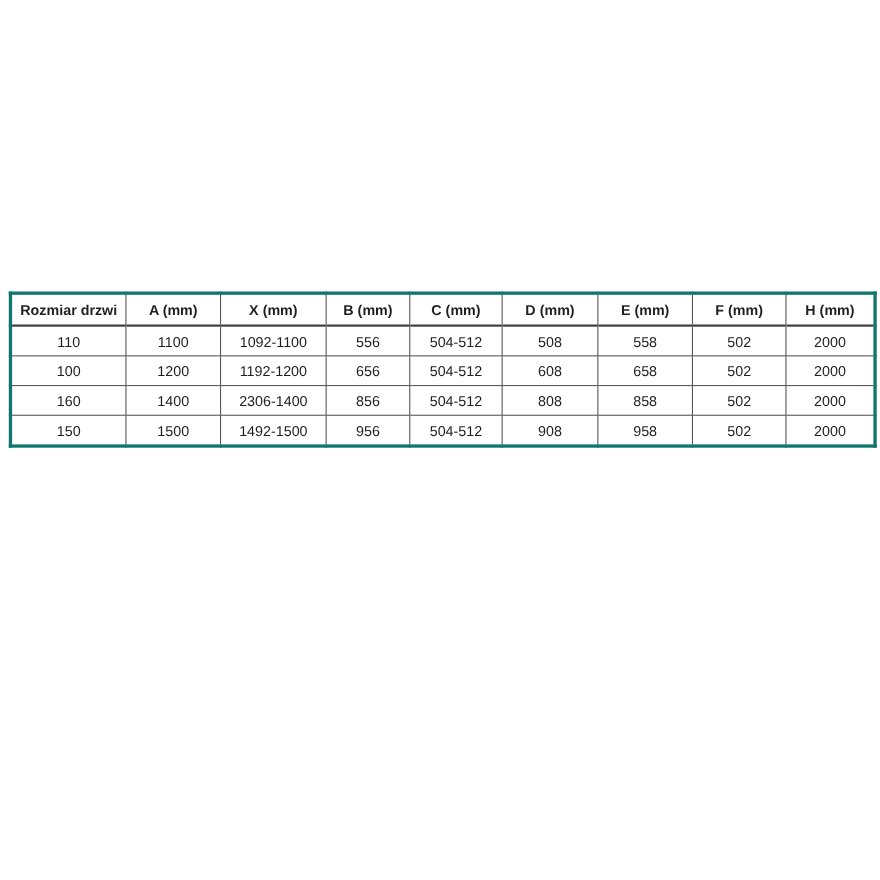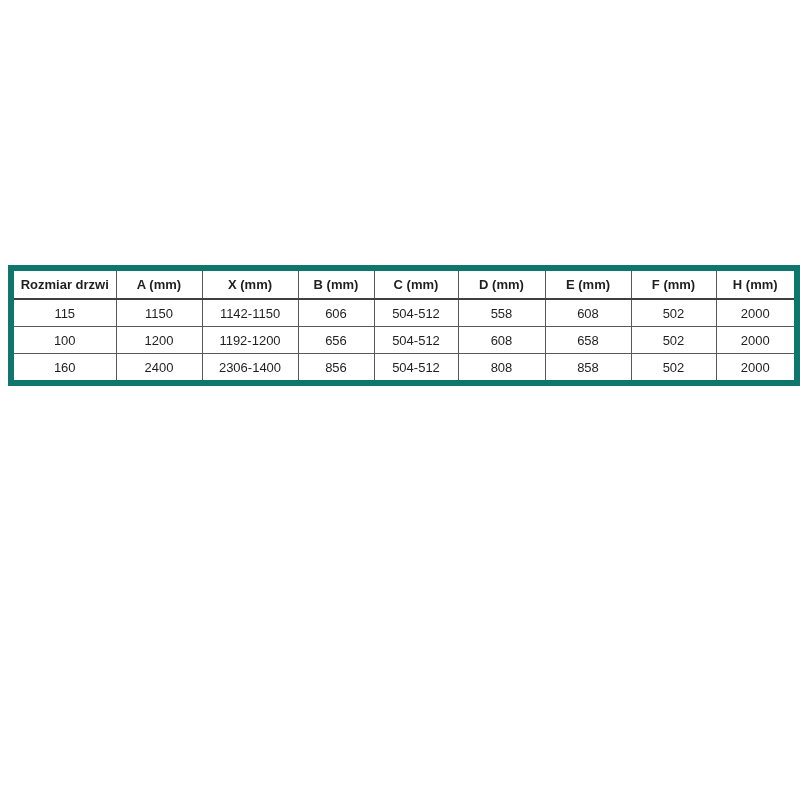--- a/index.html
+++ b/index.html
@@ -49,21 +49,21 @@
     overflow: hidden;
   }
   table.spec-table th {
     font-weight: bold;
     font-size: 13px;
     height: 27px;
     border-bottom: 2px solid #3f3f3f;
     background: #ffffff;
   }
   table.spec-table {
-    border: 6px solid #0f766e;
+    border: 3px solid #0f766e;
   }
 </style>
 </head>
 <body>
 
 <div class="page">
   <table class="spec-table">
     <colgroup>
       <col class="c0">
         <col class="c1">
@@ -83,47 +83,58 @@
           <th>B (mm)</th>
           <th>C (mm)</th>
           <th>D (mm)</th>
           <th>E (mm)</th>
           <th>F (mm)</th>
           <th>H (mm)</th>
         </tr>
     </thead>
     <tbody>
         <tr>
-          <td>115</td>
-          <td>1150</td>
-          <td>1142-1150</td>
-          <td>606</td>
+          <td>110</td>
+          <td>1100</td>
+          <td>1092-1100</td>
+          <td>556</td>
           <td>504-512</td>
+          <td>508</td>
           <td>558</td>
-          <td>608</td>
           <td>502</td>
           <td>2000</td>
         </tr>
         <tr>
           <td>100</td>
           <td>1200</td>
           <td>1192-1200</td>
           <td>656</td>
           <td>504-512</td>
           <td>608</td>
           <td>658</td>
           <td>502</td>
           <td>2000</td>
         </tr>
         <tr>
           <td>160</td>
-          <td>2400</td>
+          <td>1400</td>
           <td>2306-1400</td>
           <td>856</td>
           <td>504-512</td>
           <td>808</td>
           <td>858</td>
           <td>502</td>
           <td>2000</td>
         </tr>
+        <tr>
+          <td>150</td>
+          <td>1500</td>
+          <td>1492-1500</td>
+          <td>956</td>
+          <td>504-512</td>
+          <td>908</td>
+          <td>958</td>
+          <td>502</td>
+          <td>2000</td>
+        </tr>
       </tbody>
   </table>
 </div>
 
 </body></html>

